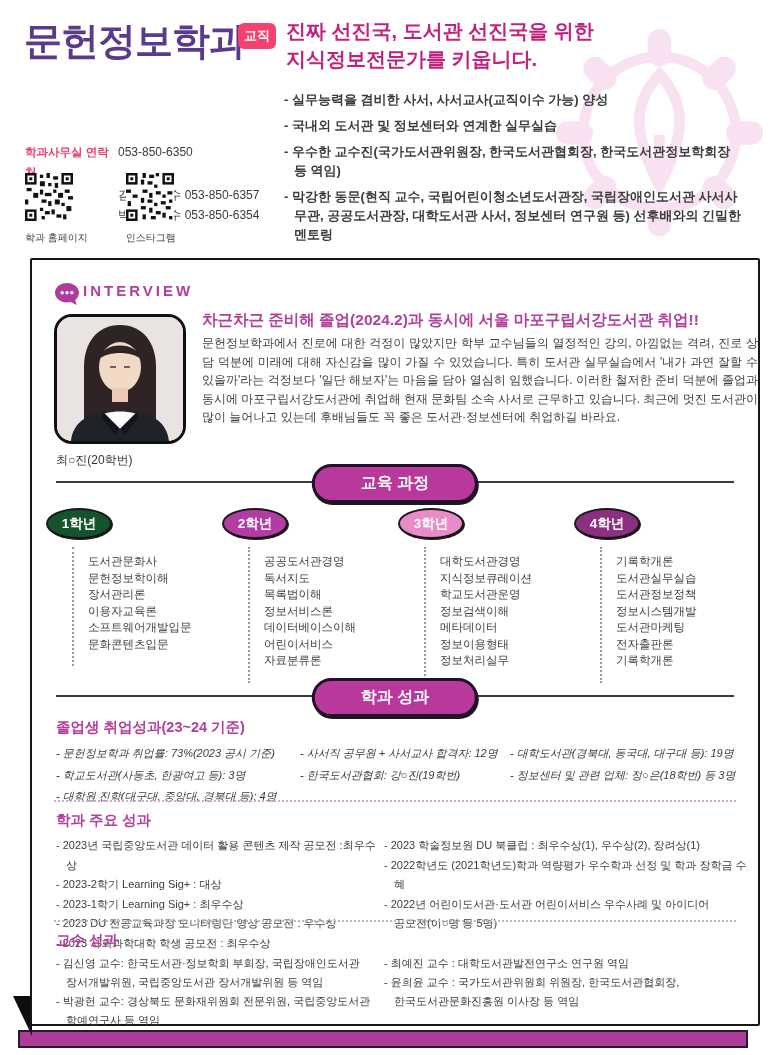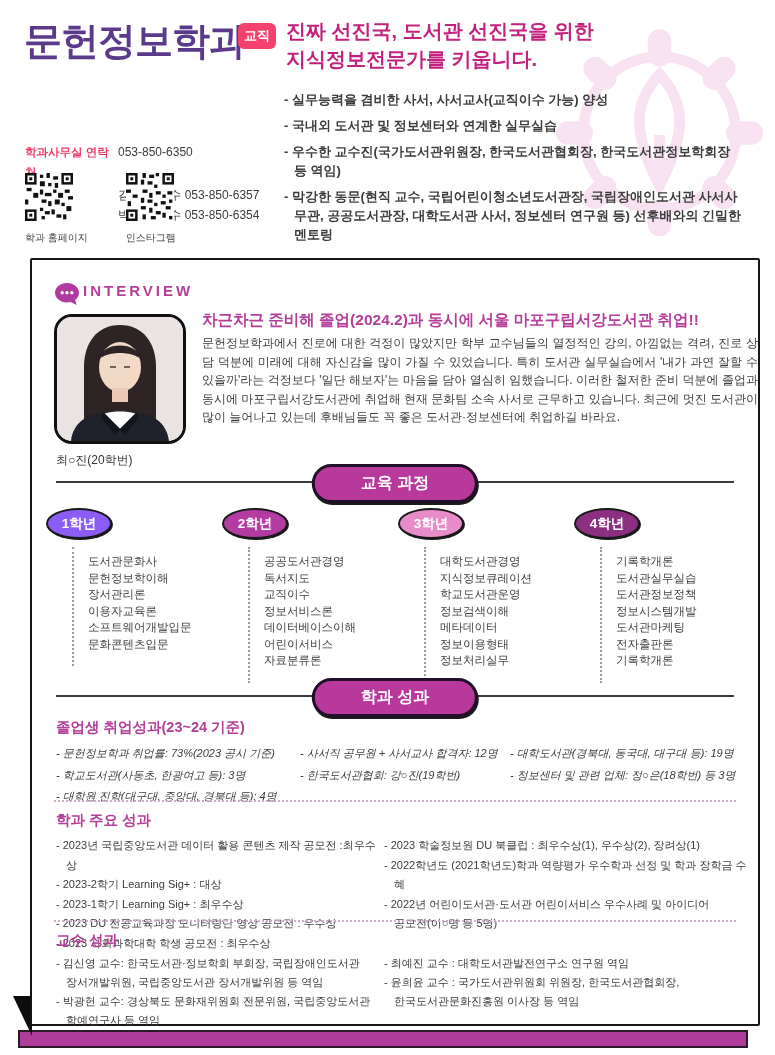--- a/index.html
+++ b/index.html
@@ -289,36 +289,36 @@
     <div class="iv-title">차근차근 준비해 졸업(2024.2)과 동시에 서울 마포구립서강도서관 취업!!</div>
     <div class="iv-body">문헌정보학과에서 진로에 대한 걱정이 많았지만 학부 교수님들의 열정적인 강의, 아낌없는 격려, 진로 상담 덕분에 미래에 대해 자신감을 많이 가질 수 있었습니다. 특히 도서관 실무실습에서 '내가 과연 잘할 수 있을까'라는 걱정보다 '일단 해보자'는 마음을 담아 열심히 임했습니다. 이러한 철저한 준비 덕분에 졸업과 동시에 마포구립서강도서관에 취업해 현재 문화팀 소속 사서로 근무하고 있습니다. 최근에 멋진 도서관이 많이 늘어나고 있는데 후배님들도 꼭 좋은 도서관·정보센터에 취업하길 바라요.</div>
 
     <div class="section-row row-edu">
       <div class="rule"></div>
       <div class="section-pill">교육 과정</div>
     </div>
 
     <div class="curriculum">
       <div class="year-col">
-        <div class="year-badge" style="background: #8b5cf6;">1학년</div>
+        <div class="year-badge" style="background: #14532d;">1학년</div>
         <ul class="course-list">
             <li><span class="l1">도서관문화사</span></li>
             <li><span class="l1">문헌정보학이해</span></li>
             <li><span class="l1">장서관리론</span></li>
             <li><span class="l1">이용자교육론</span></li>
             <li><span class="l1">소프트웨어개발입문</span></li>
             <li><span class="l1">문화콘텐츠입문</span></li>
           </ul>
       </div>
       <div class="year-col">
         <div class="year-badge" style="background: rgb(178, 60, 162);">2학년</div>
         <ul class="course-list">
             <li><span class="l1">공공도서관경영</span></li>
             <li><span class="l1">독서지도</span></li>
-            <li><span class="l1">교직이수</span></li>
+            <li><span class="l1">목록법이해</span></li>
             <li><span class="l1">정보서비스론</span></li>
             <li><span class="l1">데이터베이스이해</span></li>
             <li><span class="l1">어린이서비스</span></li>
             <li><span class="l1">자료분류론</span></li>
           </ul>
       </div>
       <div class="year-col">
         <div class="year-badge" style="background: rgb(232, 139, 201);">3학년</div>
         <ul class="course-list">
             <li><span class="l1">대학도서관경영</span></li>

